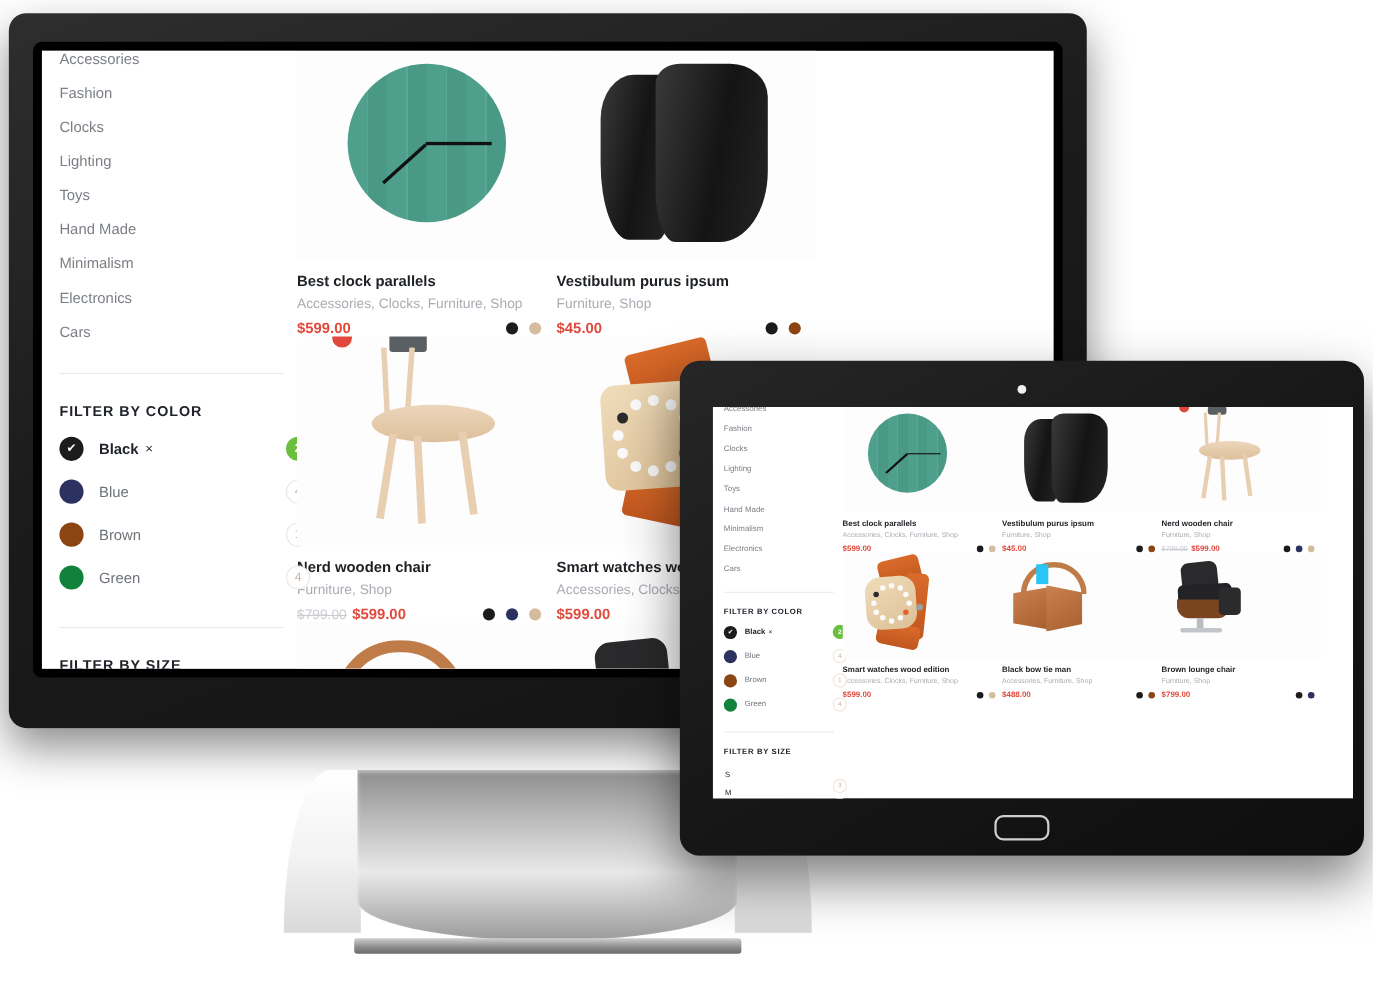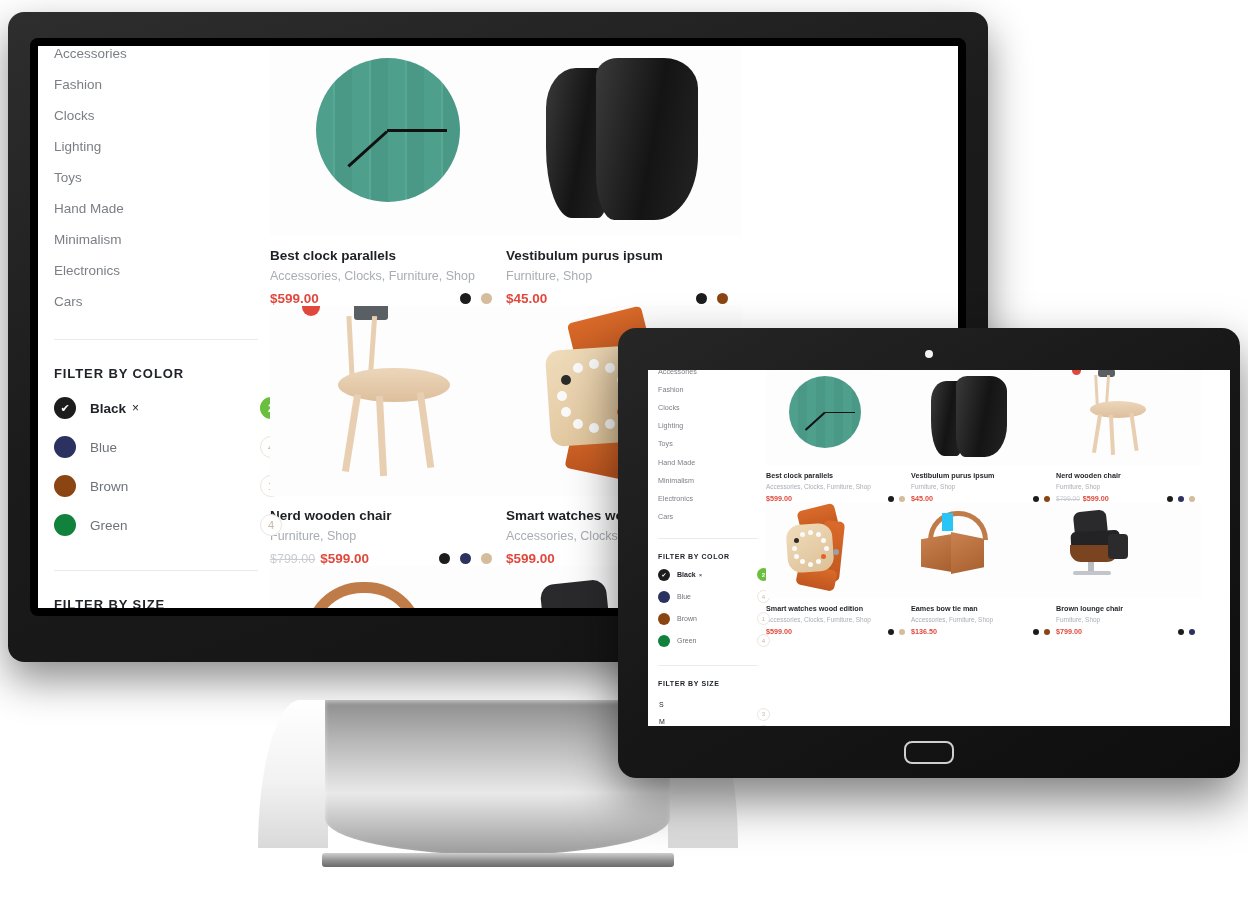--- a/index.html
+++ b/index.html
@@ -497,24 +497,24 @@
                 </div>
               </div>
               <div class="card">
                 <div class="thumb">
                   <div class="art">
                     <div class="bt-l" style="left:10.00px;top:31.00px;width:31.00px;height:38.00px;clip-path:polygon(0 14%,100% 0,100% 100%,0 86%);"></div>
          <div class="bt-r" style="left:40.00px;top:29.00px;width:33.00px;height:42.00px;clip-path:polygon(0 0,100% 16%,100% 84%,0 100%);"></div>
          <div style="position:absolute;left:17.00px;top:8.00px;width:60.00px;height:29.00px;border:5.50px solid #c07c48;border-bottom:none;border-radius:30.00px 30.00px 0 0;"></div>
                   </div>
                 </div>
-                <div class="pname">Eames bow tie man</div>
+                <div class="pname">Black bow tie man</div>
                 <div class="pcats">Accessories, Furniture, Shop</div>
                 <div class="prow">
-                  <div class="price"><span>$136.50</span></div>
+                  <div class="price"><span>$488.00</span></div>
                   <div class="dots">
                     <span class="dot" style="background: rgb(28, 28, 28);"></span>
                     <span class="dot" style="background: rgb(139, 69, 19);"></span>
                   </div>
                 </div>
               </div>
               <div class="card">
                 <div class="thumb">
                   <div class="art">
                     <div class="em" style="left:18.00px;top:8.00px;width:33.00px;height:27.00px;background:#2a2a2c;border-radius:7.00px;transform:rotate(-6deg)"></div>

